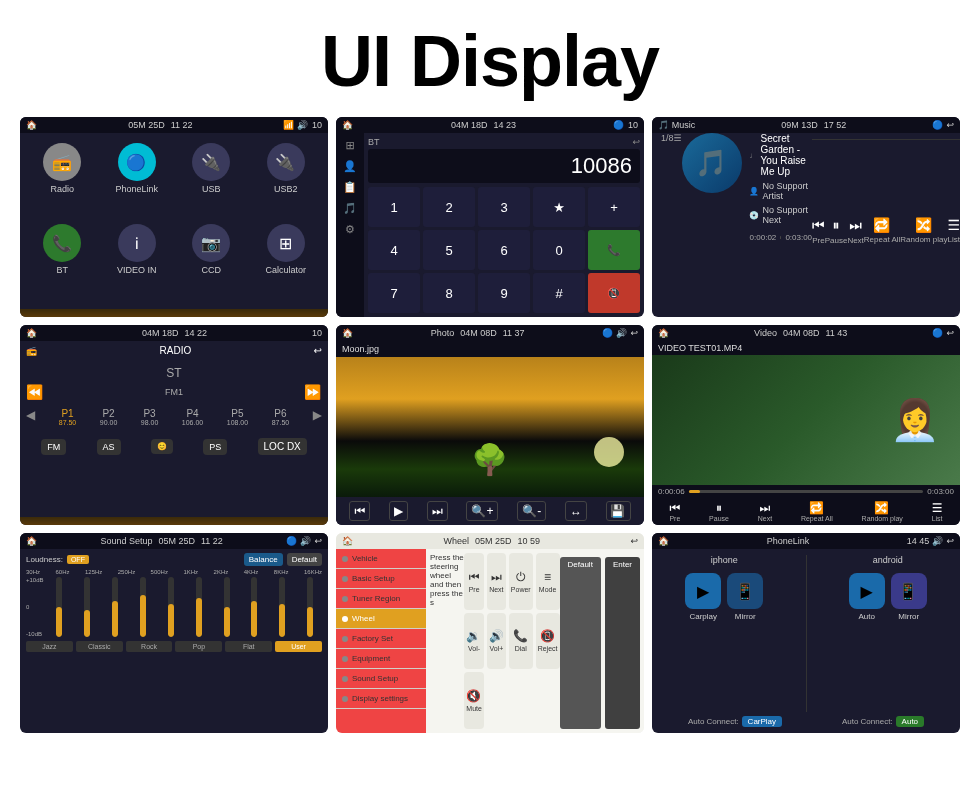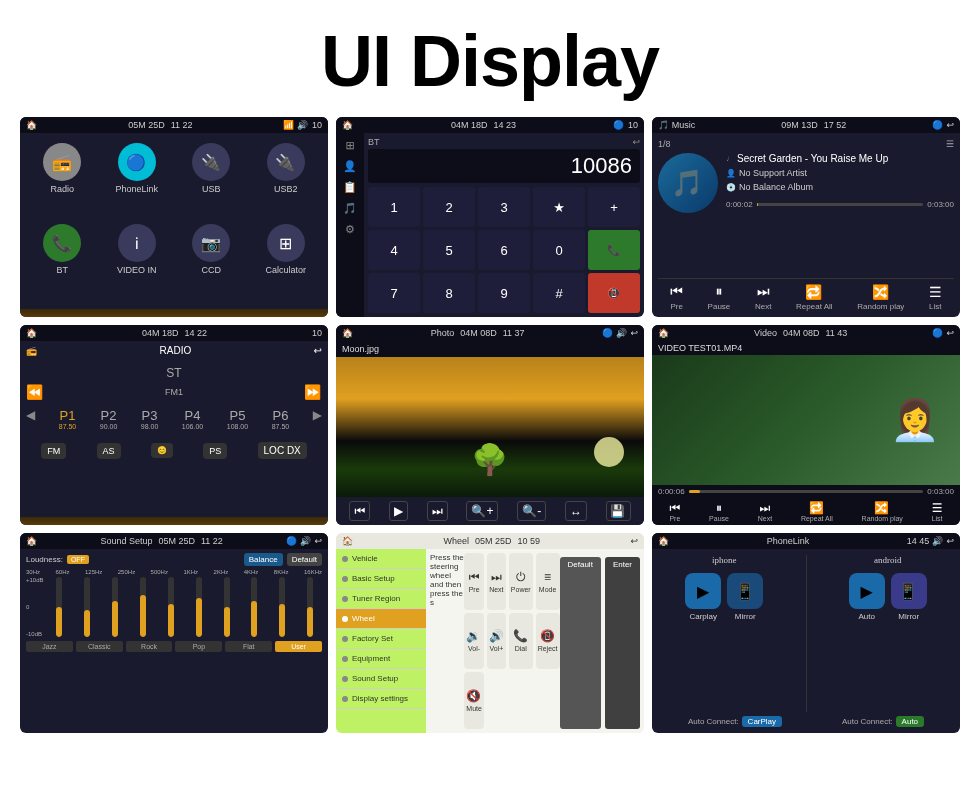--- a/index.html
+++ b/index.html
@@ -229,21 +229,21 @@
     }
     .preset {
       display: flex;
       flex-direction: column;
       align-items: center;
       font-size: 7px;
       color: #aaa;
       cursor: pointer;
     }
     .preset.active { color: #e0a020; }
-    .preset .pname { font-size: 13px; }
+    .preset .pname { font-size: 10px; }
     .radio-bottom {
       display: flex;
       justify-content: space-around;
       align-items: center;
       margin-top: 4px;
       padding-top: 4px;
     }
     .radio-btn {
       background: #333;
       border-radius: 4px;
@@ -457,21 +457,21 @@
 
     
     .wheel-screen { background: #f5f5f0; }
     .wheel-screen .status-bar { background: #e8e8e0; color: #333; }
     .wheel-screen .content {
       flex: 1;
       display: flex;
     }
     .wheel-sidebar {
       width: 90px;
-      background: #bef264;
+      background: #ef4444;
       display: flex;
       flex-direction: column;
     }
     .wheel-menu-item {
       padding: 5px 6px;
       font-size: 8px;
       color: #333;
       cursor: pointer;
       display: flex;
       align-items: center;
@@ -542,21 +542,20 @@
       display: flex;
       flex-direction: column;
       align-items: center;
       gap: 6px;
       flex: 1;
     }
     .phone-group .group-title {
       font-size: 9px;
       color: #ccc;
       margin-bottom: 2px;
-      font-family: Liberation Serif, serif;
     }
     .phone-apps {
       display: flex;
       gap: 6px;
     }
     .phone-app {
       display: flex;
       flex-direction: column;
       align-items: center;
       gap: 3px;
@@ -714,39 +713,39 @@
       <span>🎵 Music</span>
       <div class="center">
         <span>09M 13D</span>
         <span>17 52</span>
       </div>
       <div class="right">
         <span>🔵</span>
         <span>↩</span>
       </div>
     </div>
-    <div class="music-screen content" style="flex:1;display:flex;flex-direction:column;padding:6px;">
+    <div class="music-screen content" style="flex:1;display:flex;flex-direction:row;margin-left:9px;">
       <div class="music-title-bar">
         <span>1/8</span>
         <span>☰</span>
       </div>
       <div class="music-main">
         <div class="album-art">🎵</div>
         <div class="music-info">
           <div style="display:flex;align-items:center;gap:3px;">
             <span style="font-size:8px;color:#888;">♩</span>
             <span class="song-name">Secret Garden - You Raise Me Up</span>
           </div>
           <div style="display:flex;align-items:center;gap:3px;">
             <span style="font-size:8px;color:#888;">👤</span>
             <span>No Support Artist</span>
           </div>
           <div style="display:flex;align-items:center;gap:3px;">
             <span style="font-size:8px;color:#888;">💿</span>
-            <span>No Balance Album</span>
+            <span>No Support Next</span>
           </div>
           <div class="progress-bar-wrap">
             <span>0:00:02</span>
             <div class="progress-bar">
               <div class="progress-fill" style="width:1%;"></div>
             </div>
             <span>0:03:00</span>
           </div>
         </div>
       </div>

